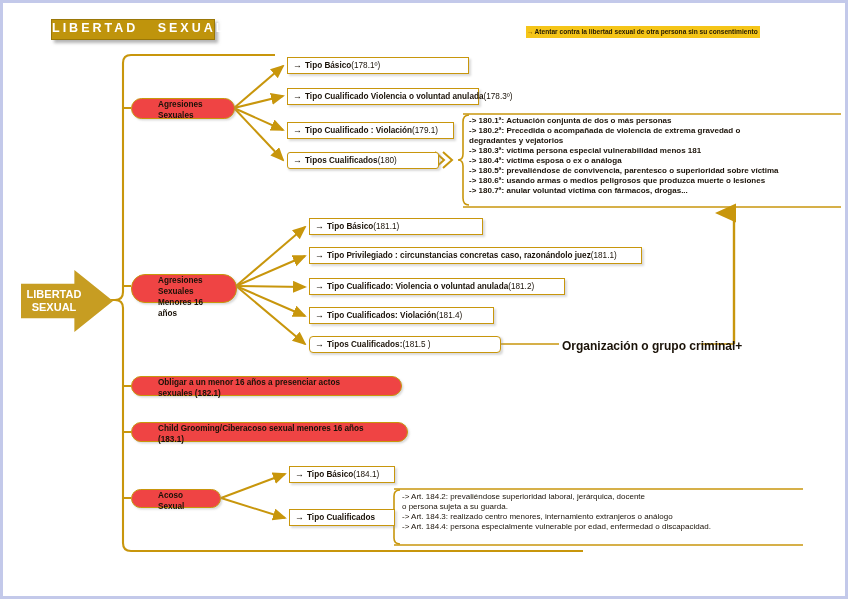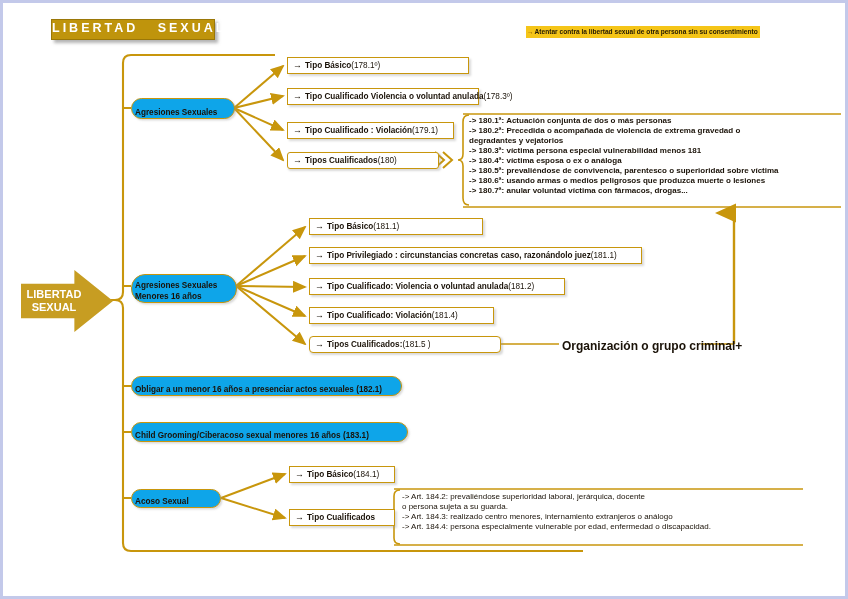--- a/index.html
+++ b/index.html
@@ -44,29 +44,29 @@
     display:flex;align-items:center;justify-content:center;
     background:#c79d22;
     clip-path:polygon(0% 22%, 58% 22%, 58% 0%, 100% 50%, 58% 100%, 58% 78%, 0% 78%);
     filter:drop-shadow(2px 2px 2px rgba(140,140,140,.5));
   }
   .root-arrow span{display:block;padding-right:26px;}
 
   
   .pill{
     position:absolute;
-    background:#0ea5e9;
+    background:#ef4444;
     border:1.6px solid #c8960c;
     border-radius:14px;
     color:#1a1208;
     font-size:8.2px;
     font-weight:bold;
     line-height:11px;
-    display:flex;align-items:flex-end;
-    padding:0 3px;
+    display:flex;align-items:flex-start;
+    padding:0 26px;
     box-sizing:border-box;
     box-shadow:1.5px 1.5px 2px rgba(150,150,150,.35);
     white-space:pre-line;
   }
 
   
   .rect{
     position:absolute;
     background:#ffffff;
     border:1.4px solid #c8960c;
@@ -240,21 +240,21 @@
     </div>
 
     <div class="rect" style="left:306px;top:275px;width:256px;height:17px;">
       <span class="arr">→</span>
       <span class="bold">Tipo Cualificado:  Violencia o voluntad anulada</span>
       <span class="norm"> (181.2)</span>
     </div>
 
     <div class="rect" style="left:306px;top:304px;width:185px;height:17px;">
       <span class="arr">→</span>
-      <span class="bold">Tipo Cualificado:  Violación</span>
+      <span class="bold">Tipo Cualificados:  Violación</span>
       <span class="norm"> (181.4)</span>
     </div>
 
     <div class="rect" style="left:306px;top:333px;width:192px;height:17px;border-radius:4px;">
       <span class="arr">→</span>
       <span class="bold">Tipos Cualificados:</span>
       <span class="norm">  (181.5 )</span>
     </div>
 
     <div class="plabel" style="left:559px;top:336px;">Organización o grupo criminal+</div>

